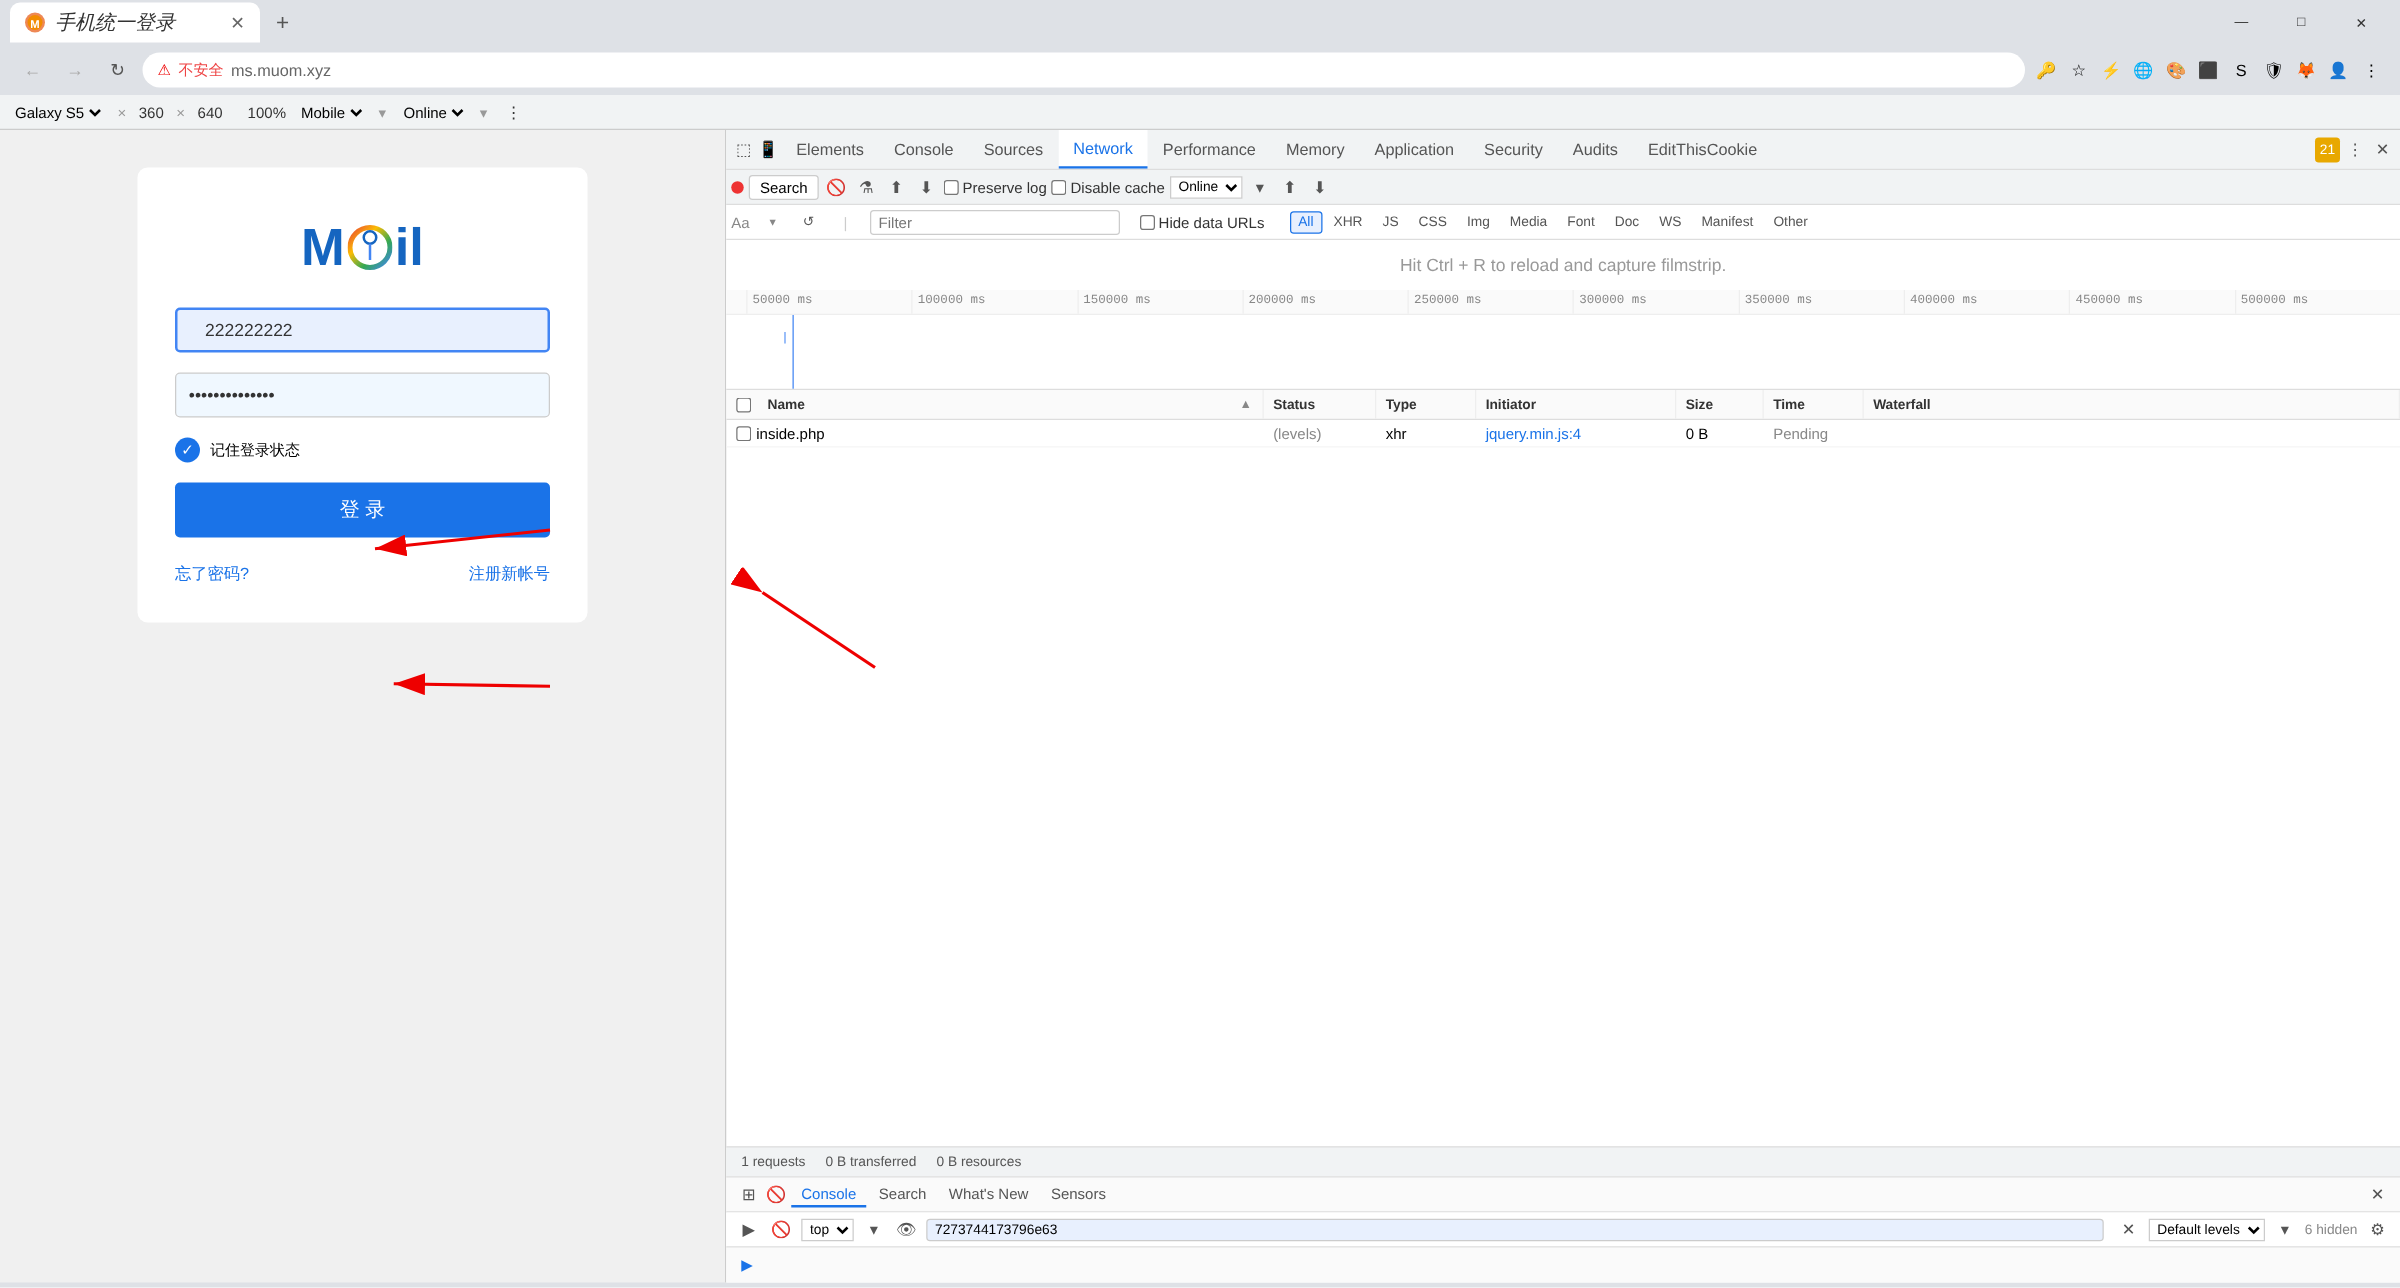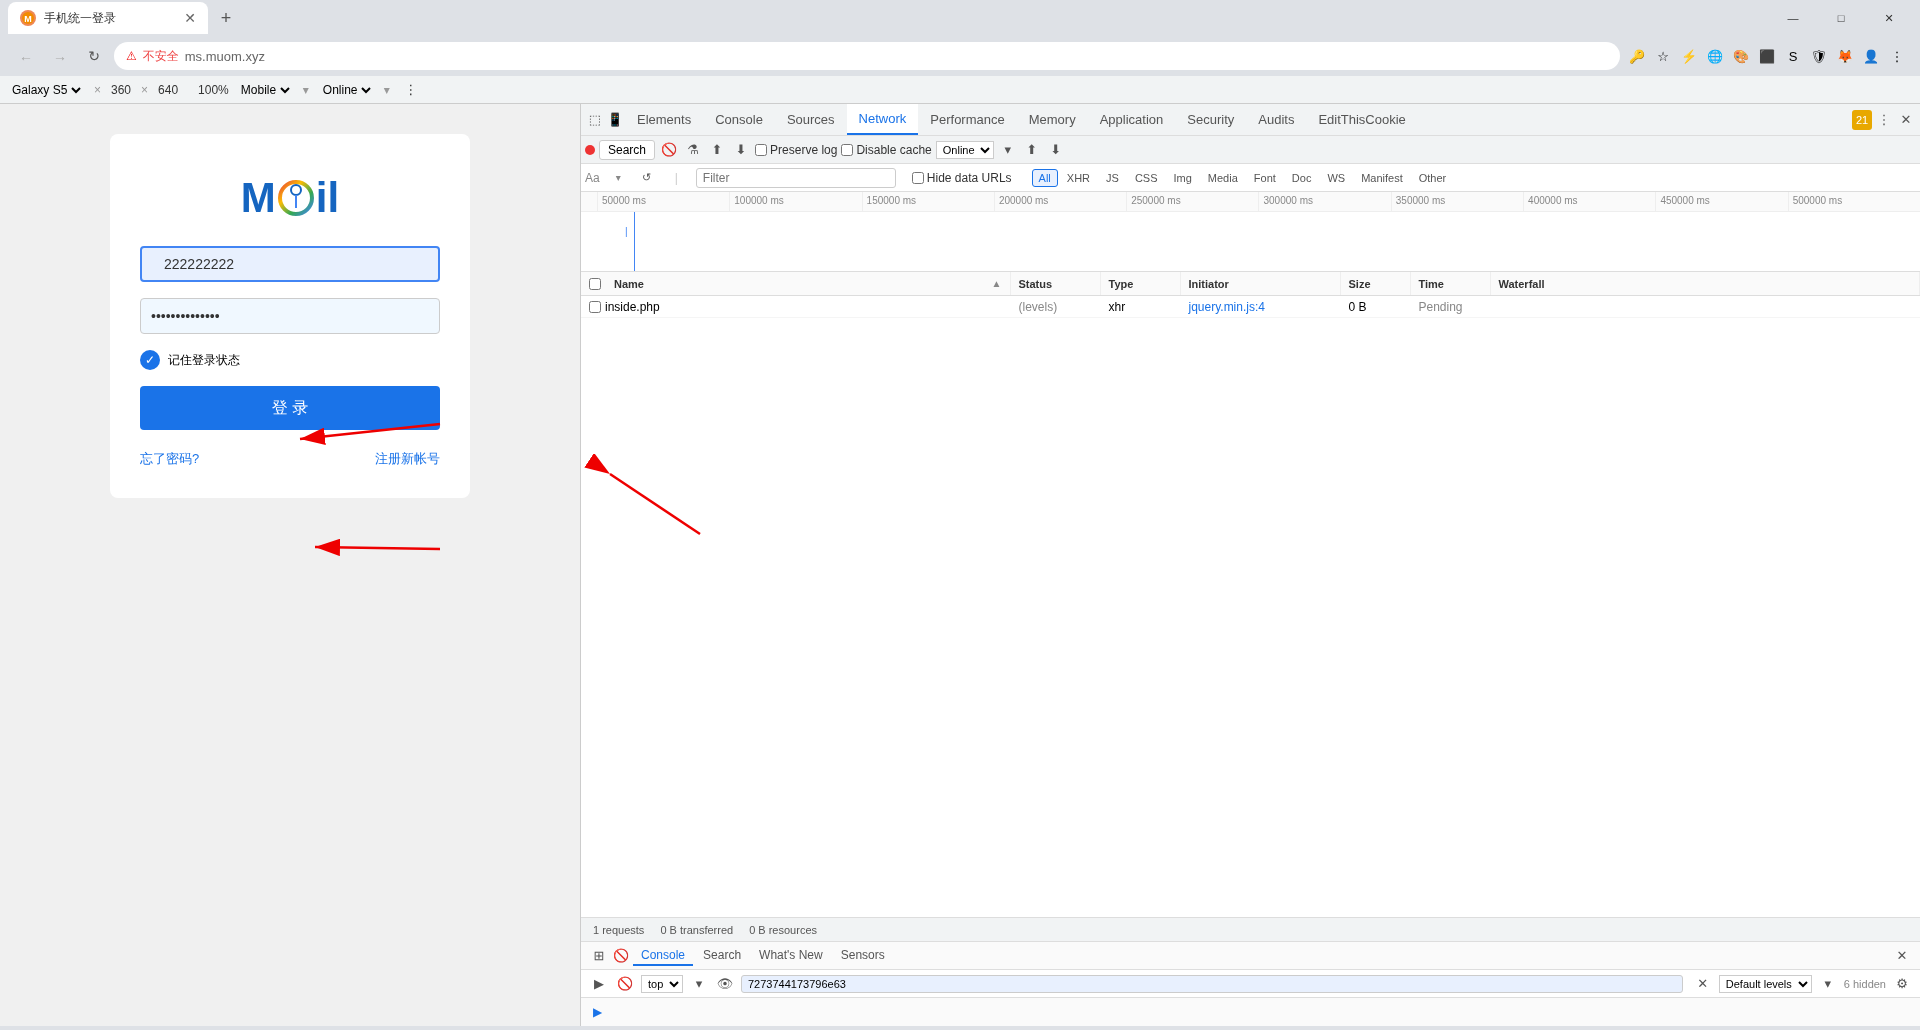--- a/index.html
+++ b/index.html
@@ -5,21 +5,21 @@
     * { margin: 0; padding: 0; box-sizing: border-box; }
     body { font-family: 'Arial', sans-serif; font-size: 12px; background: #dee1e6; width: 1920px; height: 1030px; overflow: hidden; }
 
     
     .browser-chrome { background: #dee1e6; width: 100%; }
 
     
     .tab-bar { display: flex; align-items: center; height: 36px; background: #dee1e6; padding: 0 8px; gap: 4px; }
     .tab { display: flex; align-items: center; background: white; border-radius: 8px 8px 0 0; padding: 0 12px; height: 32px; min-width: 200px; font-size: 13px; gap: 8px; }
     .tab-favicon { width: 16px; height: 16px; background: #e85; border-radius: 50%; display: flex; align-items: center; justify-content: center; color: white; font-size: 10px; }
-    .tab-title { flex: 1; font-size: 12px; color: #333; }
+    .tab-title { flex: 1; font-size: 16px; color: #333; font-style: italic; }
     .tab-close { color: #666; cursor: pointer; font-size: 14px; }
     .new-tab-btn { width: 28px; height: 28px; display: flex; align-items: center; justify-content: center; color: #555; font-size: 18px; cursor: pointer; border-radius: 50%; }
     .window-controls { margin-left: auto; display: flex; gap: 2px; }
     .win-btn { width: 46px; height: 32px; display: flex; align-items: center; justify-content: center; font-size: 11px; color: #333; cursor: pointer; }
 
     
     .address-bar { display: flex; align-items: center; height: 40px; background: #dee1e6; padding: 0 12px; gap: 6px; }
     .nav-btn { width: 28px; height: 28px; display: flex; align-items: center; justify-content: center; color: #555; font-size: 14px; cursor: pointer; border-radius: 50%; }
     .nav-btn.disabled { color: #aaa; cursor: default; }
     .address-input { flex: 1; height: 28px; background: white; border: none; border-radius: 14px; padding: 0 12px; font-size: 13px; display: flex; align-items: center; gap: 6px; }
@@ -67,21 +67,21 @@
     .small-checkbox { width: 12px; height: 12px; }
     .online-select { border: 1px solid #ccc; background: white; font-size: 11px; padding: 1px 2px; cursor: pointer; }
 
     
     .filter-row { display: flex; align-items: center; height: 28px; background: white; border-bottom: 1px solid #ddd; padding: 0 4px; gap: 16px; font-size: 12px; }
     .filter-input { flex: 1; max-width: 200px; border: 1px solid #ccc; border-radius: 3px; padding: 2px 6px; font-size: 12px; }
     .filter-type-btn { padding: 2px 6px; border: 1px solid transparent; border-radius: 3px; cursor: pointer; font-size: 11px; color: #555; }
     .filter-type-btn.active { color: #1a73e8; border-color: #1a73e8; background: #e8f0fe; }
 
     
-    .timeline-area { height: 80px; border-bottom: 1px solid #ddd; display: flex; flex-direction: column; background: white; }
+    .timeline-area { height: 80px; border-bottom: 1px solid #ddd; display: flex; flex-direction: column; background: white; font-family: Liberation Mono, monospace; }
     .timeline-header { display: flex; height: 20px; border-bottom: 1px solid #eee; background: #fafafa; }
     .timeline-label { font-size: 10px; color: #888; padding: 3px 8px; }
     .timeline-tick { flex: 1; font-size: 10px; color: #888; padding: 3px 4px; border-left: 1px solid #eee; }
     .timeline-body { flex: 1; position: relative; }
     .timeline-cursor { position: absolute; left: 53px; top: 0; bottom: 0; width: 1px; background: #4285f4; }
 
     
     .network-table { flex: 1; overflow: auto; }
     .table-header { display: flex; height: 24px; background: #fafafa; border-bottom: 1px solid #ddd; font-size: 11px; font-weight: bold; color: #333; align-items: center; position: sticky; top: 0; }
     .th { padding: 0 8px; flex-shrink: 0; display: flex; align-items: center; gap: 13px; cursor: pointer; border-right: 1px solid #eee; height: 100%; }
@@ -319,20 +319,23 @@
         <span class="filter-type-btn">Img</span>
         <span class="filter-type-btn">Media</span>
         <span class="filter-type-btn">Font</span>
         <span class="filter-type-btn">Doc</span>
         <span class="filter-type-btn">WS</span>
         <span class="filter-type-btn">Manifest</span>
         <span class="filter-type-btn">Other</span>
       </div>
     </div>
 
+    <div class="hint-area">
+      <span class="hint-text">Hit Ctrl + R to reload and capture filmstrip.</span>
+    </div>
 
     <div class="timeline-area">
       <div class="timeline-header">
         <div class="timeline-label"></div>
         <div class="timeline-tick">50000 ms</div>
         <div class="timeline-tick">100000 ms</div>
         <div class="timeline-tick">150000 ms</div>
         <div class="timeline-tick">200000 ms</div>
         <div class="timeline-tick">250000 ms</div>
         <div class="timeline-tick">300000 ms</div>

